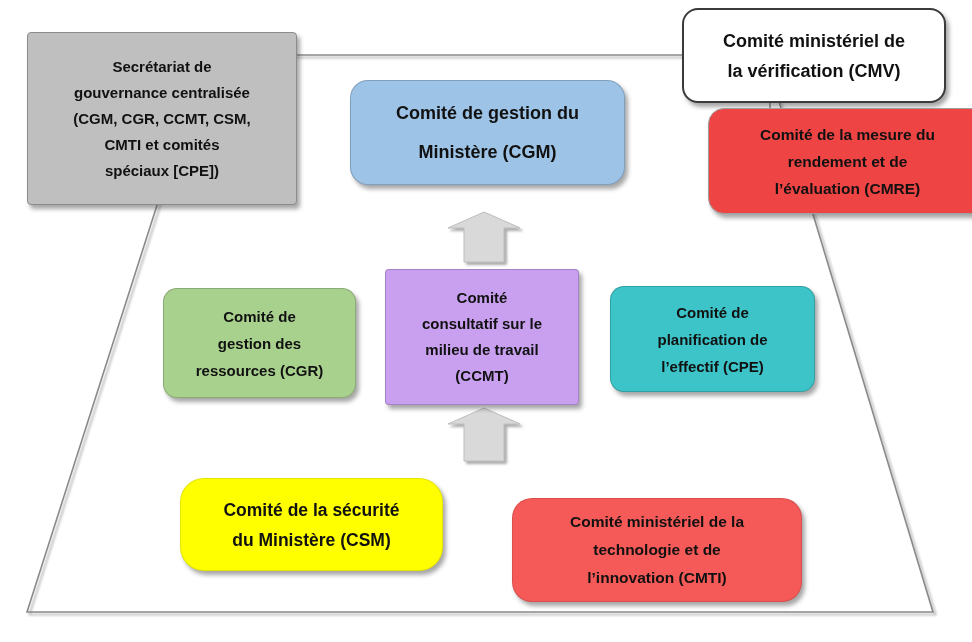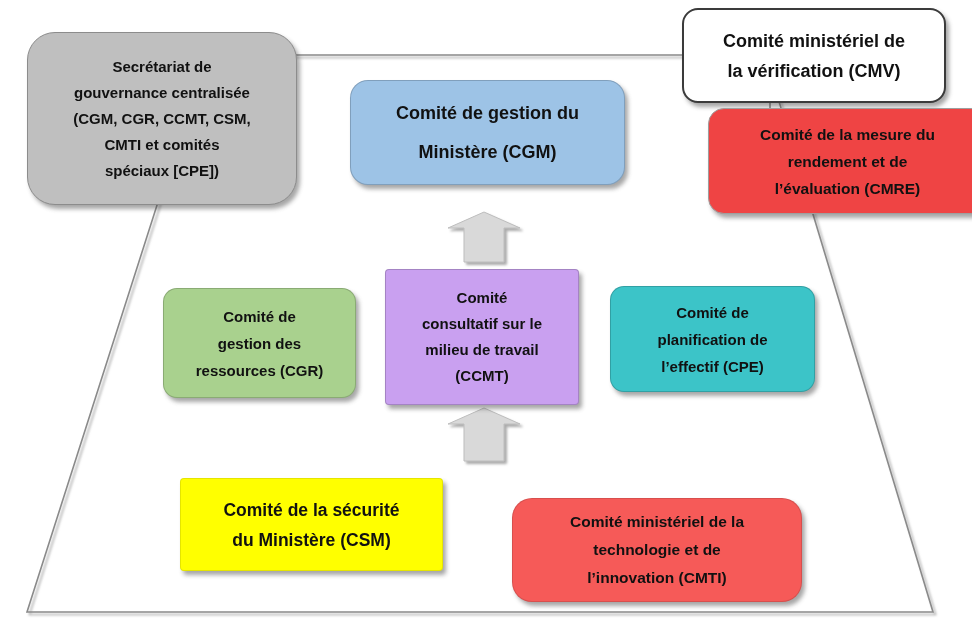--- a/index.html
+++ b/index.html
@@ -25,42 +25,42 @@
     align-items: center;
     text-align: center;
     font-weight: bold;
     color: #111111;
     box-shadow: 3px 4px 4px rgba(60,60,60,0.45);
   }
   .box-text { white-space: pre-line; width: 100%; }
 
   
   .b-secretariat { left: 27px;  top: 32px;  width: 270px; height: 173px;
-                   border: 1.5px solid #8c8c8c; border-radius: 28px;
+                   border: 1.5px solid #8c8c8c; border-radius: 4px;
                    font-size: 15px; line-height: 26px; }
   .b-cgm         { left: 350px; top: 80px;  width: 275px; height: 105px;
                    border: 1px solid rgba(0,0,0,0.18); border-radius: 18px;
                    font-size: 18px; line-height: 39px; }
   .b-cmv         { left: 682px; top: 8px;   width: 264px; height: 95px;
                    border: 2.5px solid #3b3b3b; border-radius: 16px;
                    font-size: 18px; line-height: 30px; }
   .b-cmre        { left: 676px; top: 108px; width: 279px; height: 106px;
                    border: 1.8px solid #9e9e9e; border-radius: 16px;
                    font-size: 15.5px; line-height: 27px; }
   .b-cgr         { left: 163px; top: 288px; width: 193px; height: 110px;
                    border: 1px solid rgba(0,0,0,0.18); border-radius: 14px;
                    font-size: 15px; line-height: 27px; }
   .b-ccmt        { left: 385px; top: 269px; width: 194px; height: 136px;
                    border: 1px solid rgba(0,0,0,0.18); border-radius: 4px;
                    font-size: 15px; line-height: 26px; }
   .b-cpe         { left: 610px; top: 286px; width: 205px; height: 106px;
                    border: 1px solid rgba(0,0,0,0.18); border-radius: 14px;
                    font-size: 15px; line-height: 27px; }
   .b-csm         { left: 180px; top: 478px; width: 263px; height: 93px;
-                   border: 1px solid rgba(0,0,0,0.10); border-radius: 4px;
+                   border: 1px solid rgba(0,0,0,0.10); border-radius: 24px;
                    font-size: 17.5px; line-height: 30px; }
   .b-cmti        { left: 512px; top: 498px; width: 290px; height: 104px;
                    border: 1px solid rgba(0,0,0,0.12); border-radius: 20px;
                    font-size: 15.5px; line-height: 28px; }
 
   .trapezoid { fill: none; stroke-width: 1.6; }
   .connector { stroke-width: 1.6; }
   .arrow     { stroke: #bdbdbd; stroke-width: 1; }
 </style>
 </head>

